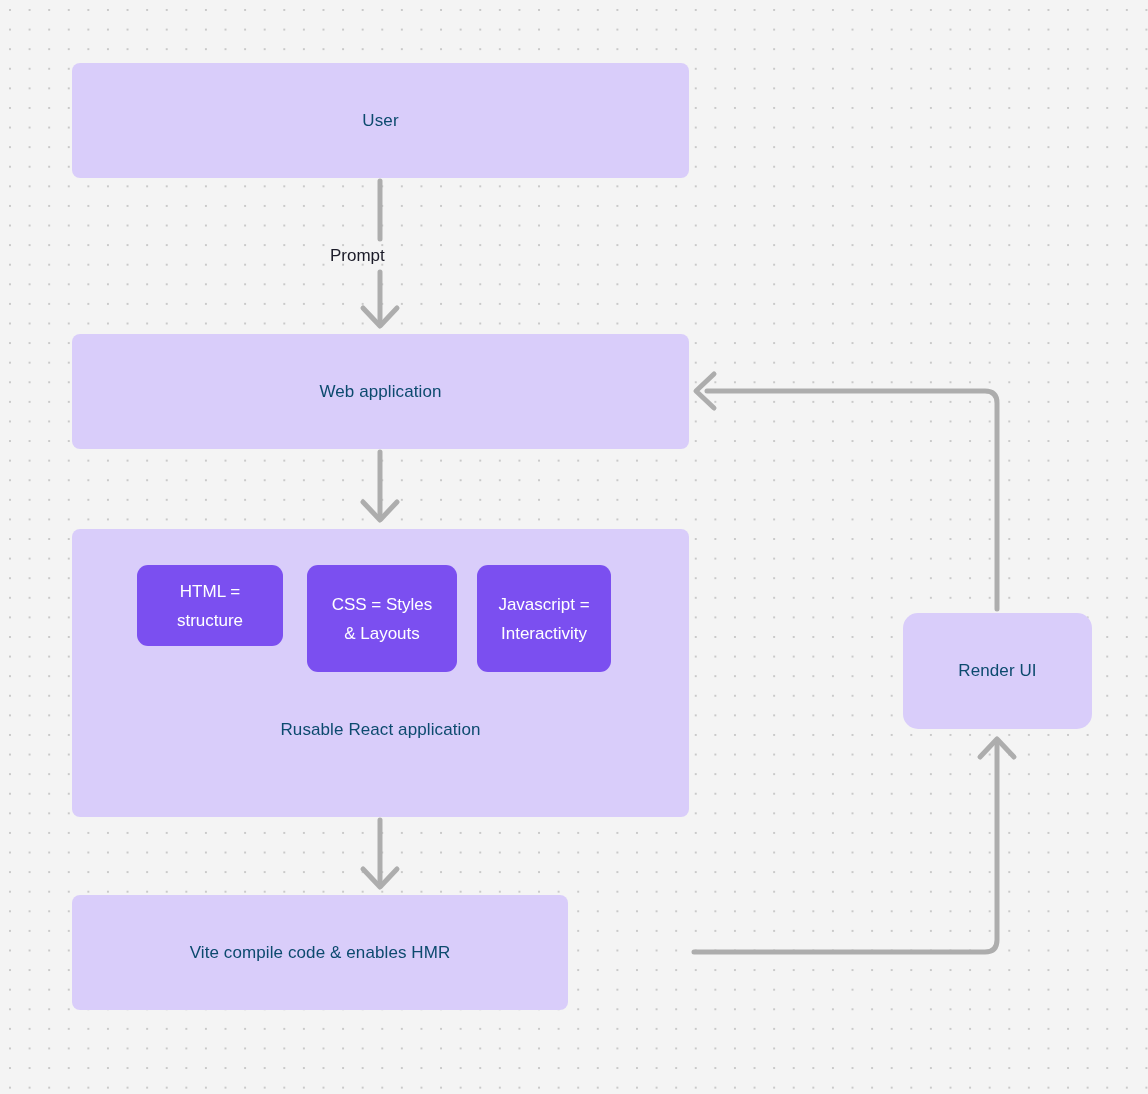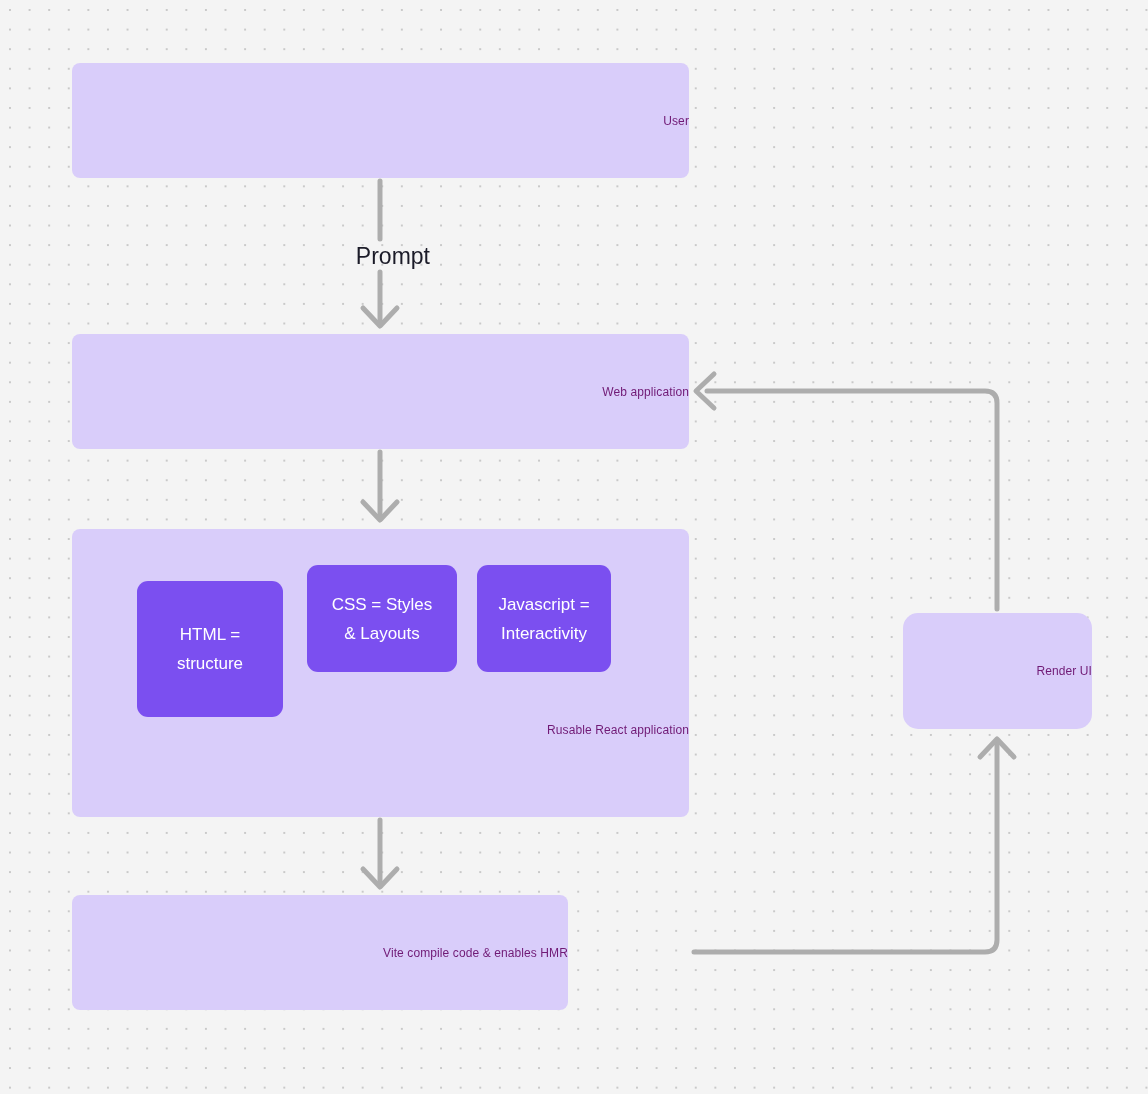--- a/index.html
+++ b/index.html
@@ -23,24 +23,24 @@
     position: absolute;
     box-sizing: border-box;
     background: #d9cdfa;
     border-radius: 8px;
     color: #1b1b28;
   }
   .node-label {
     position: absolute;
     left: 0;
     right: 0;
-    text-align: right;
-    font-size: 12px;
+    text-align: center;
+    font-size: 17px;
     line-height: 22px;
-    color: #701a75;
+    color: #0c4a6e;
     letter-spacing: 0.1px;
   }
   .node-label.centered {
     top: 50%;
     transform: translateY(-50%);
   }
   .chip {
     position: absolute;
     box-sizing: border-box;
     background: #7b4ff0;
@@ -75,43 +75,43 @@
   }
   .edge-head {
     fill: none;
     stroke: #adadad;
     stroke-width: 5;
     stroke-linecap: round;
     stroke-linejoin: round;
   }
   .edge-label {
     position: absolute;
-    font-size: 23px;
+    font-size: 17px;
     line-height: 20px;
     color: #1b1b28;
     background: transparent;
-    text-align: right;
+    text-align: left;
     white-space: nowrap;
   }
 </style>
 </head>
 <body>
 
 <div id="canvas">
 
   <div class="node" style="left:72px; top:63px; width:617px; height:115px;">
     <div class="node-label centered">User</div>
   </div>
 
   <div class="node" style="left:72px; top:334px; width:617px; height:115px;">
     <div class="node-label centered">Web application</div>
   </div>
 
   <div class="node" style="left:72px; top:529px; width:617px; height:288px;">
-    <div class="chip" style="left:65px; top:36px; width:146px; height:136px;margin-top:16px;">
+    <div class="chip" style="left:65px; top:36px; width:146px; height:81px;">
       <span>
         <span>HTML =</span>
         <span>structure</span>
       </span>
     </div>
     <div class="chip" style="left:235px; top:36px; width:150px; height:107px;">
       <span>
         <span>CSS = Styles</span>
         <span>&amp; Layouts</span>
       </span>

